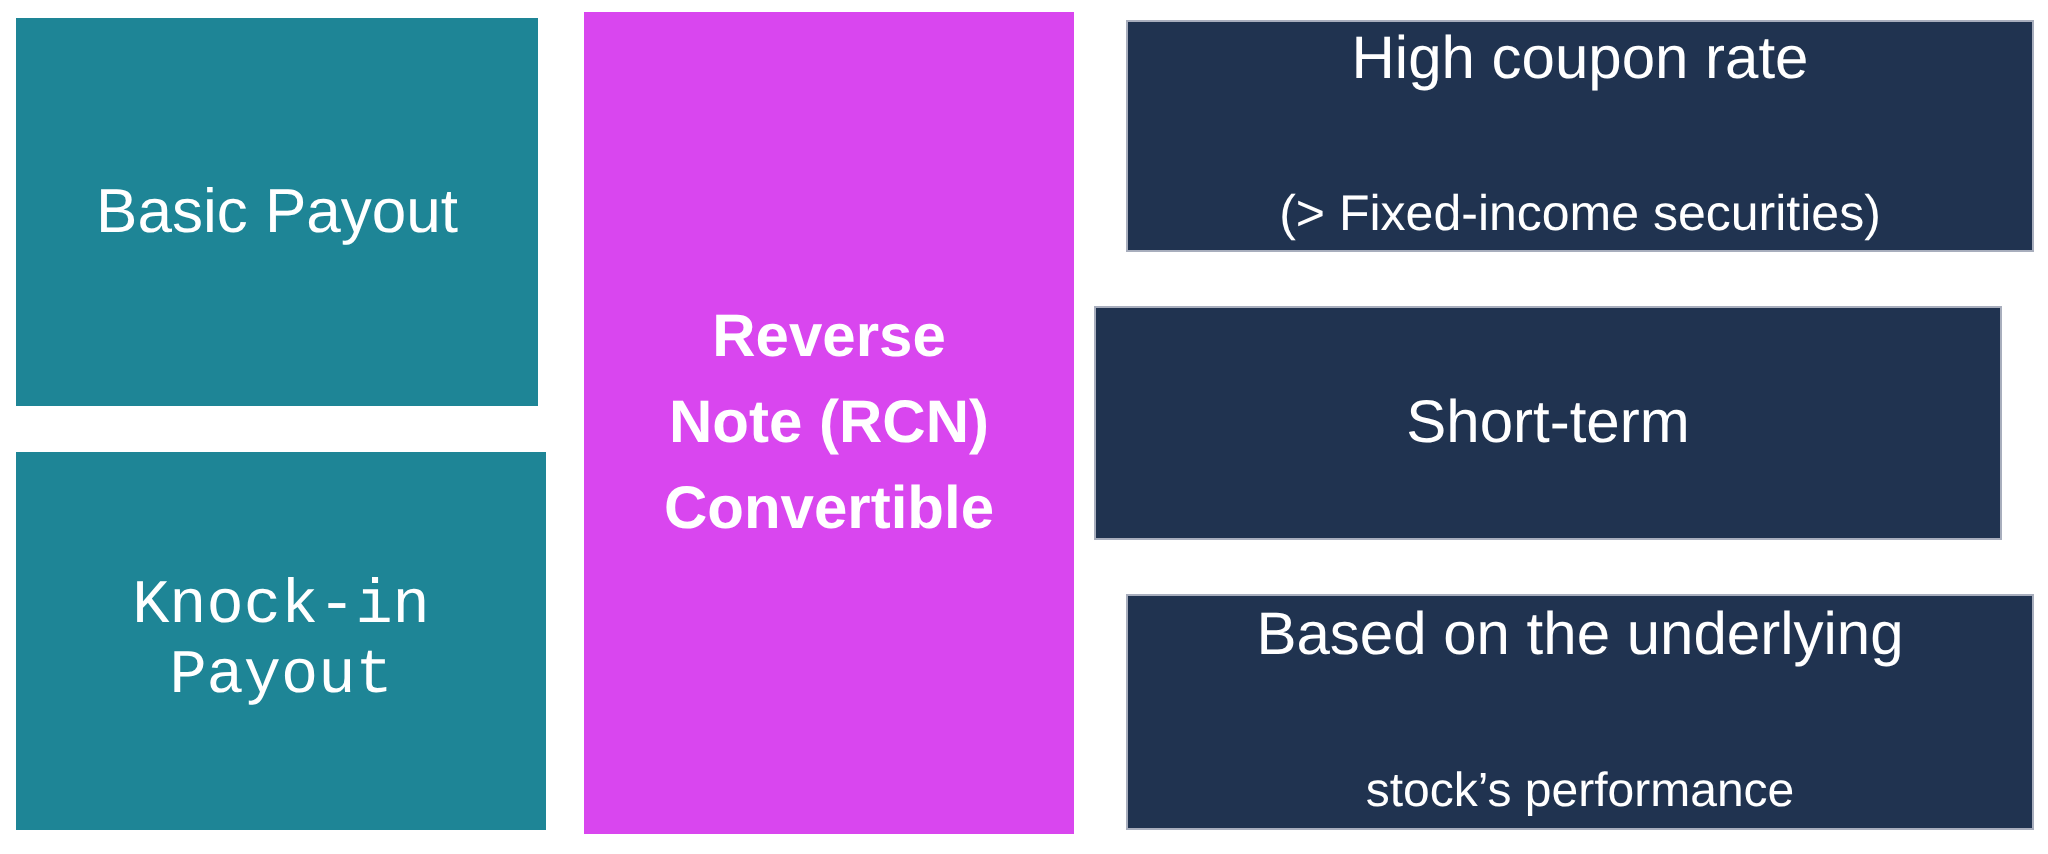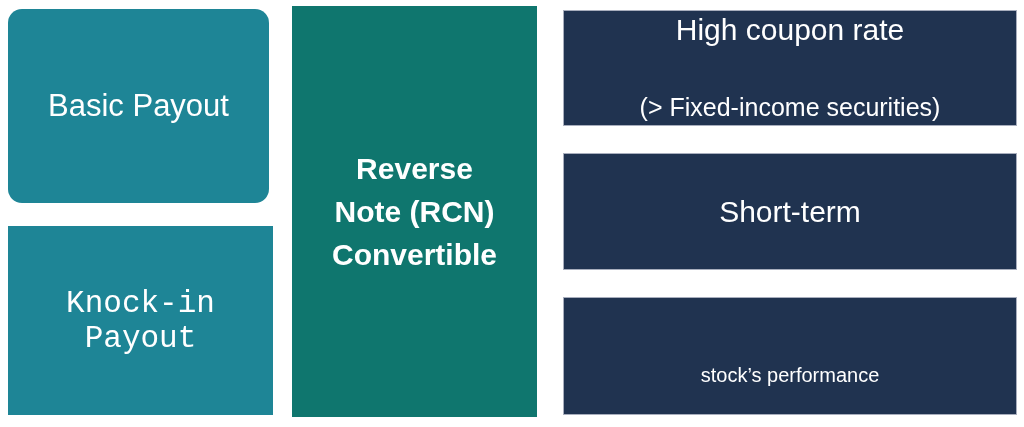--- a/index.html
+++ b/index.html
@@ -19,55 +19,54 @@
     position: absolute;
     display: flex;
     flex-direction: column;
     align-items: center;
     justify-content: center;
     text-align: center;
     color: #ffffff;
     box-sizing: border-box;
   }
   .teal { background: #1E8596; }
-  .orange { background: #0f766e; }
+  .orange { background: #d946ef; }
   .navy {
     background: #203350;
     border: 1px solid #A8AEBD;
   }
   .box-basic {
     left: 8px; top: 9px; width: 261px; height: 194px;
     font-size: 31px;
-    border-radius: 14px;
   }
   .box-knockin {
     left: 8px; top: 226px; width: 265px; height: 189px;
     font-size: 31px;
     font-family: Liberation Mono, monospace;
   }
   .box-center {
     left: 292px; top: 6px; width: 245px; height: 411px;
     font-size: 30px;
     font-weight: bold;
     line-height: 43px;
   }
   .box-r1 { left: 563px; top: 10px;  width: 454px; height: 116px; }
-  .box-r2 { left: 563px; top: 153px; width: 454px; height: 117px; }
+  .box-r2 { left: 547px; top: 153px; width: 454px; height: 117px; }
   .box-r3 { left: 563px; top: 297px; width: 454px; height: 118px; }
   .navy .title {
     font-size: 30px;
     line-height: 40px;
   }
   .navy .sub {
     font-size: 25px;
     line-height: 38px;
     margin-top: 38px;
   }
   .box-r3 .sub {
-    font-size: 20px;
+    font-size: 24px;
     line-height: 39px;
   }
 </style>
 </head>
 <body>
 
 <div class="canvas">
 
   <div class="box teal box-basic">
     <span>Basic Payout</span>
@@ -86,16 +85,17 @@
   <div class="box navy box-r1">
     <div class="title">High coupon rate</div>
     <div class="sub">(&gt; Fixed-income securities)</div>
   </div>
 
   <div class="box navy box-r2">
     <div class="title">Short-term</div>
   </div>
 
   <div class="box navy box-r3">
+    <div class="title">Based on the underlying</div>
     <div class="sub">stock’s performance</div>
   </div>
 
 </div>
 
 </body></html>

